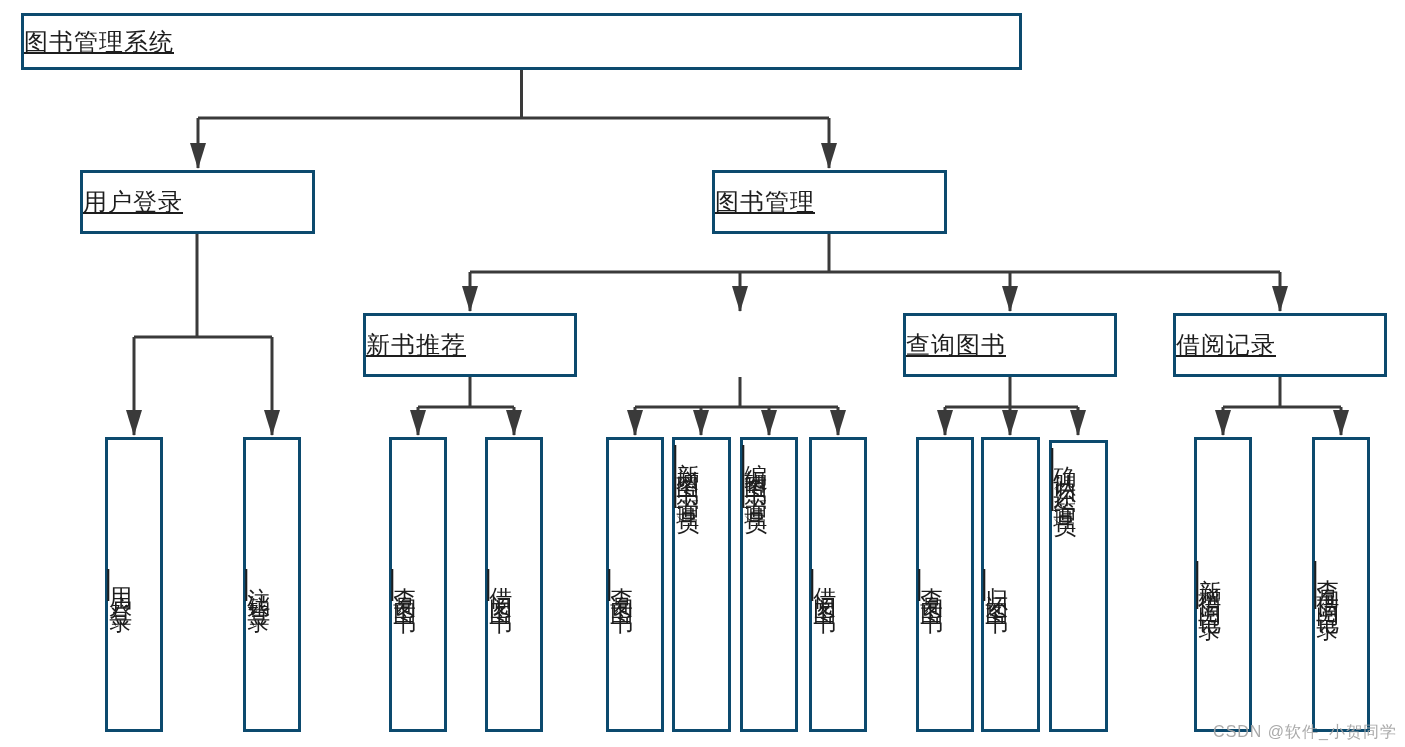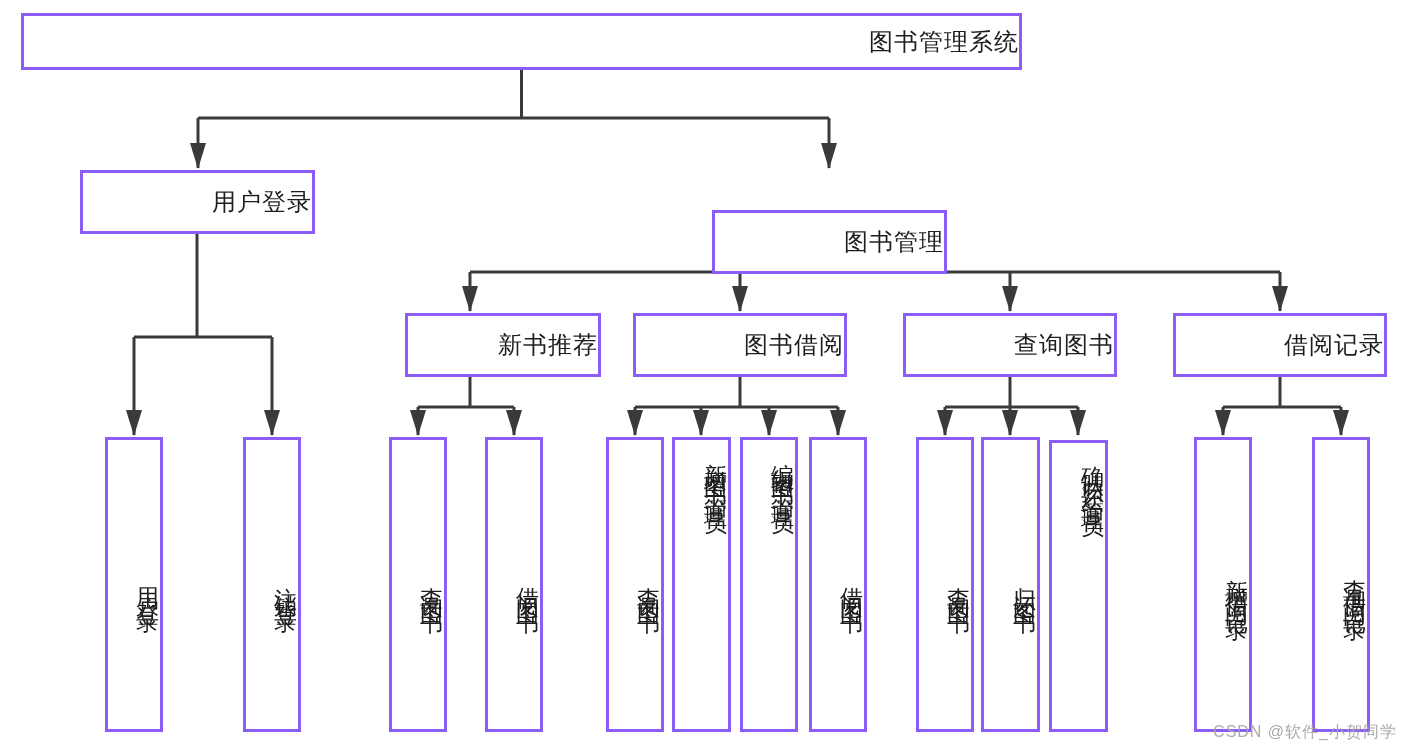--- a/index.html
+++ b/index.html
@@ -20,25 +20,26 @@
     left: 0;
     top: 0;
     width: 1405px;
     height: 747px;
     pointer-events: none;
   }
   .box {
     position: absolute;
     box-sizing: border-box;
     background: #ffffff;
-    border: 3px solid #8b5cf6;
+    border: 3px solid #0c4a6e;
     display: flex;
     align-items: center;
-    justify-content: flex-end;
+    justify-content: flex-start;
     color: #1d1d1d;
+    text-decoration: underline;
   }
   .label-h {
     font-size: 24px;
     letter-spacing: 1px;
     white-space: nowrap;
     color: #1d1d1d;
   }
   .label-v {
     writing-mode: vertical-rl;
     text-orientation: mixed;
@@ -128,29 +129,26 @@
     </g>
   </svg>
 
   <div class="box" style="left:21px; top:13px; width:1001px; height:57px;">
     <span class="label-h">图书管理系统</span>
   </div>
 
   <div class="box" style="left:80px; top:170px; width:235px; height:64px;">
     <span class="label-h">用户登录</span>
   </div>
-  <div class="box" style="left:712px; top:170px; width:235px; height:64px;margin-top:40px;">
+  <div class="box" style="left:712px; top:170px; width:235px; height:64px;">
     <span class="label-h">图书管理</span>
   </div>
 
-  <div class="box" style="left:363px; top:313px; width:196px; height:64px;margin-left:42px;">
+  <div class="box" style="left:363px; top:313px; width:214px; height:64px;">
     <span class="label-h">新书推荐</span>
-  </div>
-  <div class="box" style="left:633px; top:313px; width:214px; height:64px;">
-    <span class="label-h">图书借阅</span>
   </div>
   <div class="box" style="left:903px; top:313px; width:214px; height:64px;">
     <span class="label-h">查询图书</span>
   </div>
   <div class="box" style="left:1173px; top:313px; width:214px; height:64px;">
     <span class="label-h">借阅记录</span>
   </div>
 
   <div class="box" style="left:105px; top:437px; width:58px; height:295px;">
     <span class="label-v">用户登录</span>

